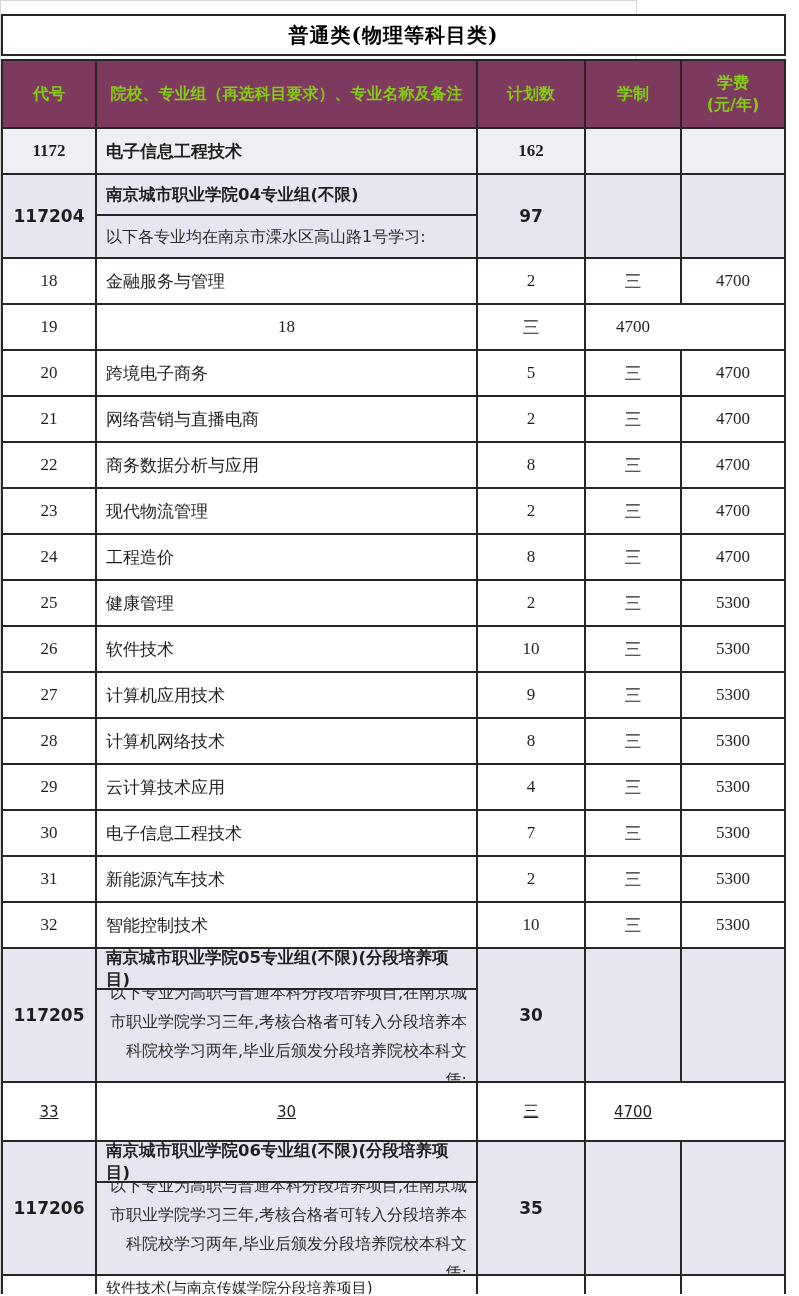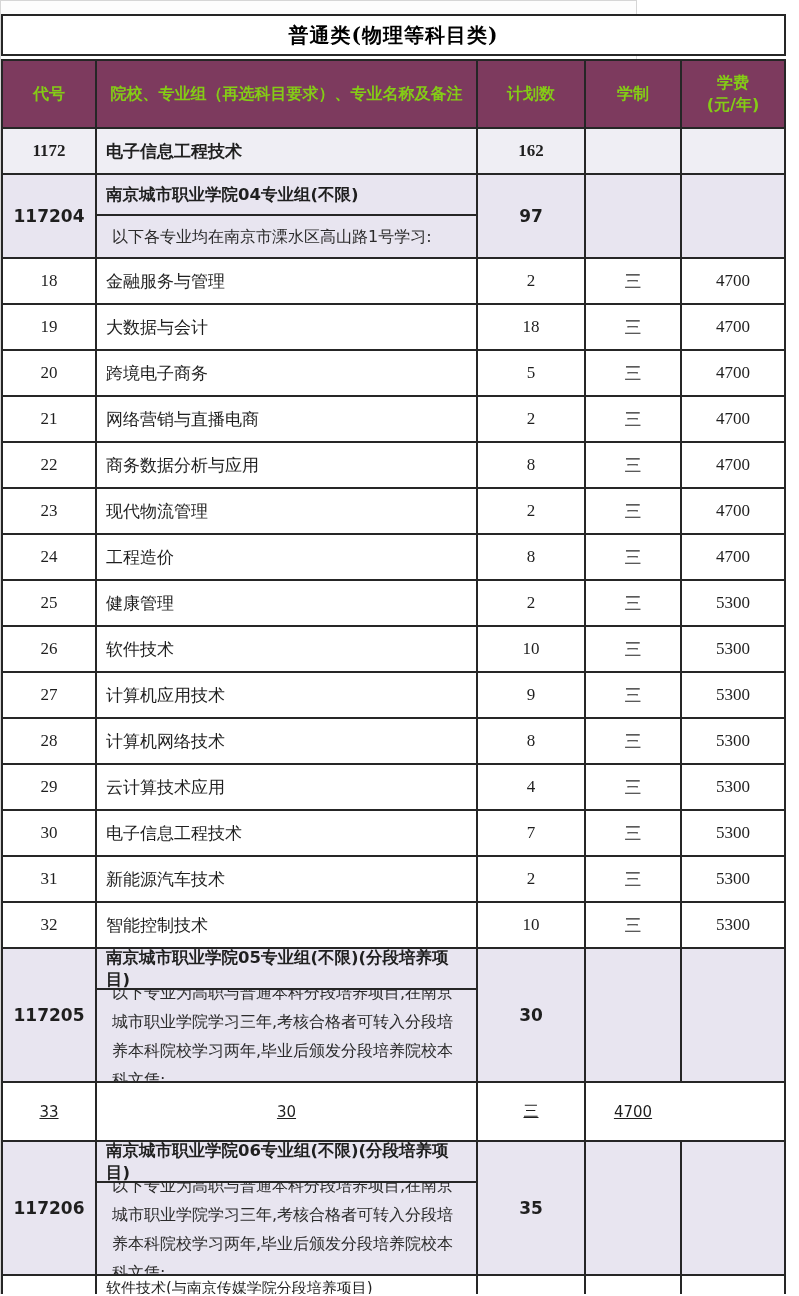--- a/index.html
+++ b/index.html
@@ -49,21 +49,21 @@
   .bold{font-weight:700;}
   
   .school{background:#EFEEF4;}
   .school .name{font-weight:700;}
   
   .blk{background:#E8E5F0;}
   .blk04{grid-template-rows:41px 41px;}
   .blk0506{grid-template-rows:41px 91px;}
   .blk .gcode{grid-column:1;grid-row:1/3;border-left:none;font-weight:700;font-size:17px;}
   .blk .gtitle{grid-column:2;grid-row:1;border-bottom:2px solid #262626;justify-content:flex-start;padding:8px 9px;font-weight:700;font-size:16.5px;}
-  .blk .gnote{grid-column:2;grid-row:2;justify-content:flex-start;padding:2px 15px;font-size:16px;color:#2b2b2b;line-height:29px;text-align:left;}
+  .blk .gnote{grid-column:2;grid-row:2;justify-content:flex-start;padding:2px 9px;font-size:16px;color:#2b2b2b;line-height:29px;text-align:right;}
   .blk .gplan{grid-column:3;grid-row:1/3;font-weight:700;font-size:17px;}
   .blk .gdur{grid-column:4;grid-row:1/3;}
   .blk .gfee{grid-column:5;grid-row:1/3;}
 </style>
 </head>
 <body>
 
 <div class="page">
 
   <div class="titlebox">普通类(物理等科目类)</div>
@@ -100,21 +100,20 @@
 
     <div class="grid r rowline">
       <div class="c1">18</div>
       <div class="name">金融服务与管理</div>
       <div>2</div>
       <div>三</div>
       <div>4700</div>
     </div>
     <div class="grid r rowline">
       <div class="c1">19</div>
-      <div class="name">大数据与会计</div>
       <div>18</div>
       <div>三</div>
       <div>4700</div>
     </div>
     <div class="grid r rowline">
       <div class="c1">20</div>
       <div class="name">跨境电子商务</div>
       <div>5</div>
       <div>三</div>
       <div>4700</div>

